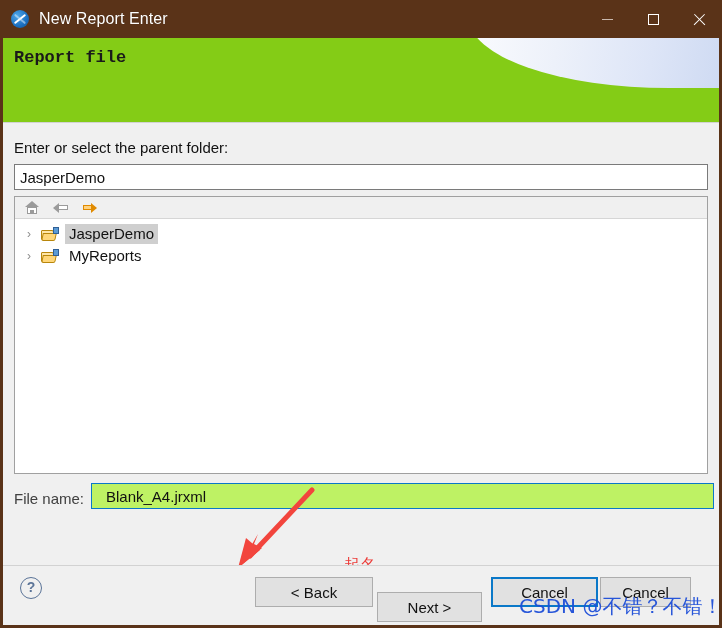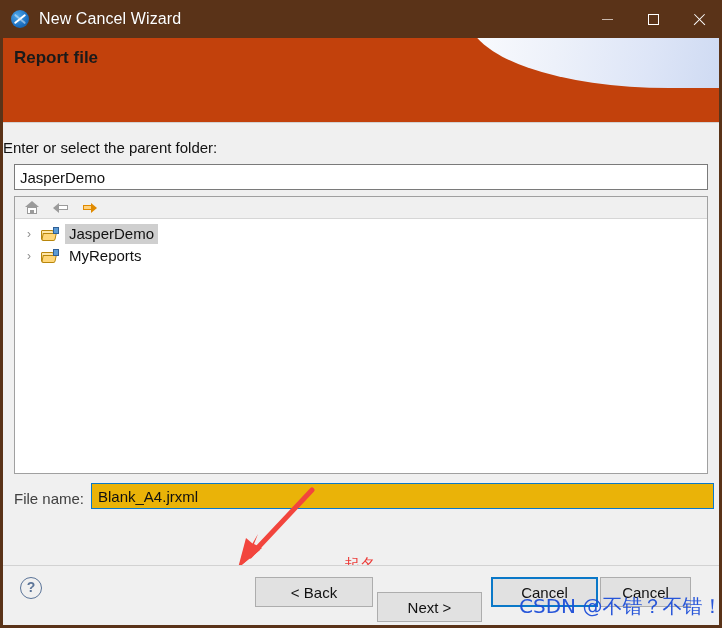--- a/index.html
+++ b/index.html
@@ -54,21 +54,21 @@
   .win-btn .close-glyph{position:relative;width:13px;height:13px;}
   .win-btn .close-glyph:before,.win-btn .close-glyph:after{
     content:"";position:absolute;left:-1px;top:6px;width:15px;height:1.4px;background:#ffffff;
   }
   .win-btn .close-glyph:before{transform:rotate(45deg);}
   .win-btn .close-glyph:after{transform:rotate(-45deg);}
 
   
   .header{
     position:absolute;left:0;top:38px;width:716px;height:107px;
-    background:#c2410c;overflow:hidden;
+    background:#84cc16;overflow:hidden;font-family:Liberation Mono, monospace;
   }
   .header-swoosh{
     position:absolute;right:-10px;top:-42px;width:260px;height:92px;
     border-bottom-left-radius:200px 70px;
     background:linear-gradient(100deg,#fbfcfe 0%,#edf1fa 35%,#dde5f7 70%,#cdd9f2 100%);
   }
   .header h1{
     position:absolute;left:11px;top:10px;margin:0;
     font-size:17px;font-weight:bold;color:#1a1a1a;
   }
@@ -78,21 +78,21 @@
   }
   .header-sep{
     position:absolute;left:0;top:122px;width:716px;height:1px;background:#d2d2d2;
   }
 
   
   .body{
     position:absolute;left:0;top:123px;width:716px;height:442px;background:#f0f0f0;
   }
   .lbl-parent{
-    position:absolute;left:0;top:16px;font-size:15px;color:#111;
+    position:absolute;left:11px;top:16px;font-size:15px;color:#111;
   }
   .parent-input{
     position:absolute;left:11px;top:41px;width:694px;height:26px;
     box-sizing:border-box;
     background:#ffffff;border:1px solid #7a7a7a;
     font-family:"Liberation Sans",sans-serif;font-size:15px;color:#111;
     padding:1px 5px;line-height:24px;
   }
   .tree-panel{
     position:absolute;left:11px;top:73px;width:694px;height:278px;
@@ -153,23 +153,23 @@
   .tree-row .tlabel{
     font-size:15px;color:#111;padding:0 4px;line-height:20px;
   }
   .tree-row.selected .tlabel{background:#cfcfcf;}
 
   .lbl-filename{
     position:absolute;left:11px;top:367px;font-size:15px;color:#404040;
   }
   .filename-input{
     position:absolute;left:88px;top:360px;width:623px;height:26px;
-    box-sizing:border-box;background:#eab308;border:1px solid #0a78c8;
+    box-sizing:border-box;background:#bef264;border:1px solid #0a78c8;
     font-family:"Liberation Sans",sans-serif;font-size:15px;color:#111;
-    padding:1px 6px;line-height:24px;
+    padding:1px 14px;line-height:24px;
   }
 
   
   .anno-arrow{position:absolute;left:225px;top:363px;width:90px;height:85px;pointer-events:none;}
   .anno-text{
     position:absolute;left:341px;top:432px;color:#ec3b38;font-size:16px;
     font-family:"DejaVu Sans", sans-serif;
   }
   .anno-box{
     position:absolute;left:52px;top:451px;width:182px;height:58px;
@@ -206,21 +206,21 @@
 <body>
 
 <div class="window">
 
   <div class="titlebar">
     <div class="title-icon">
       <span class="disc"></span>
         <span class="needle"></span>
         <span class="needle2"></span>
     </div>
-    <span class="title-text">New Cancel Wizard</span>
+    <span class="title-text">New Report Enter</span>
     <div class="win-btns">
       <div class="win-btn">
           <span class="min-glyph"></span>
         </div>
       <div class="win-btn">
           <span class="max-glyph"></span>
         </div>
       <div class="win-btn">
           <span class="close-glyph"></span>
         </div>

